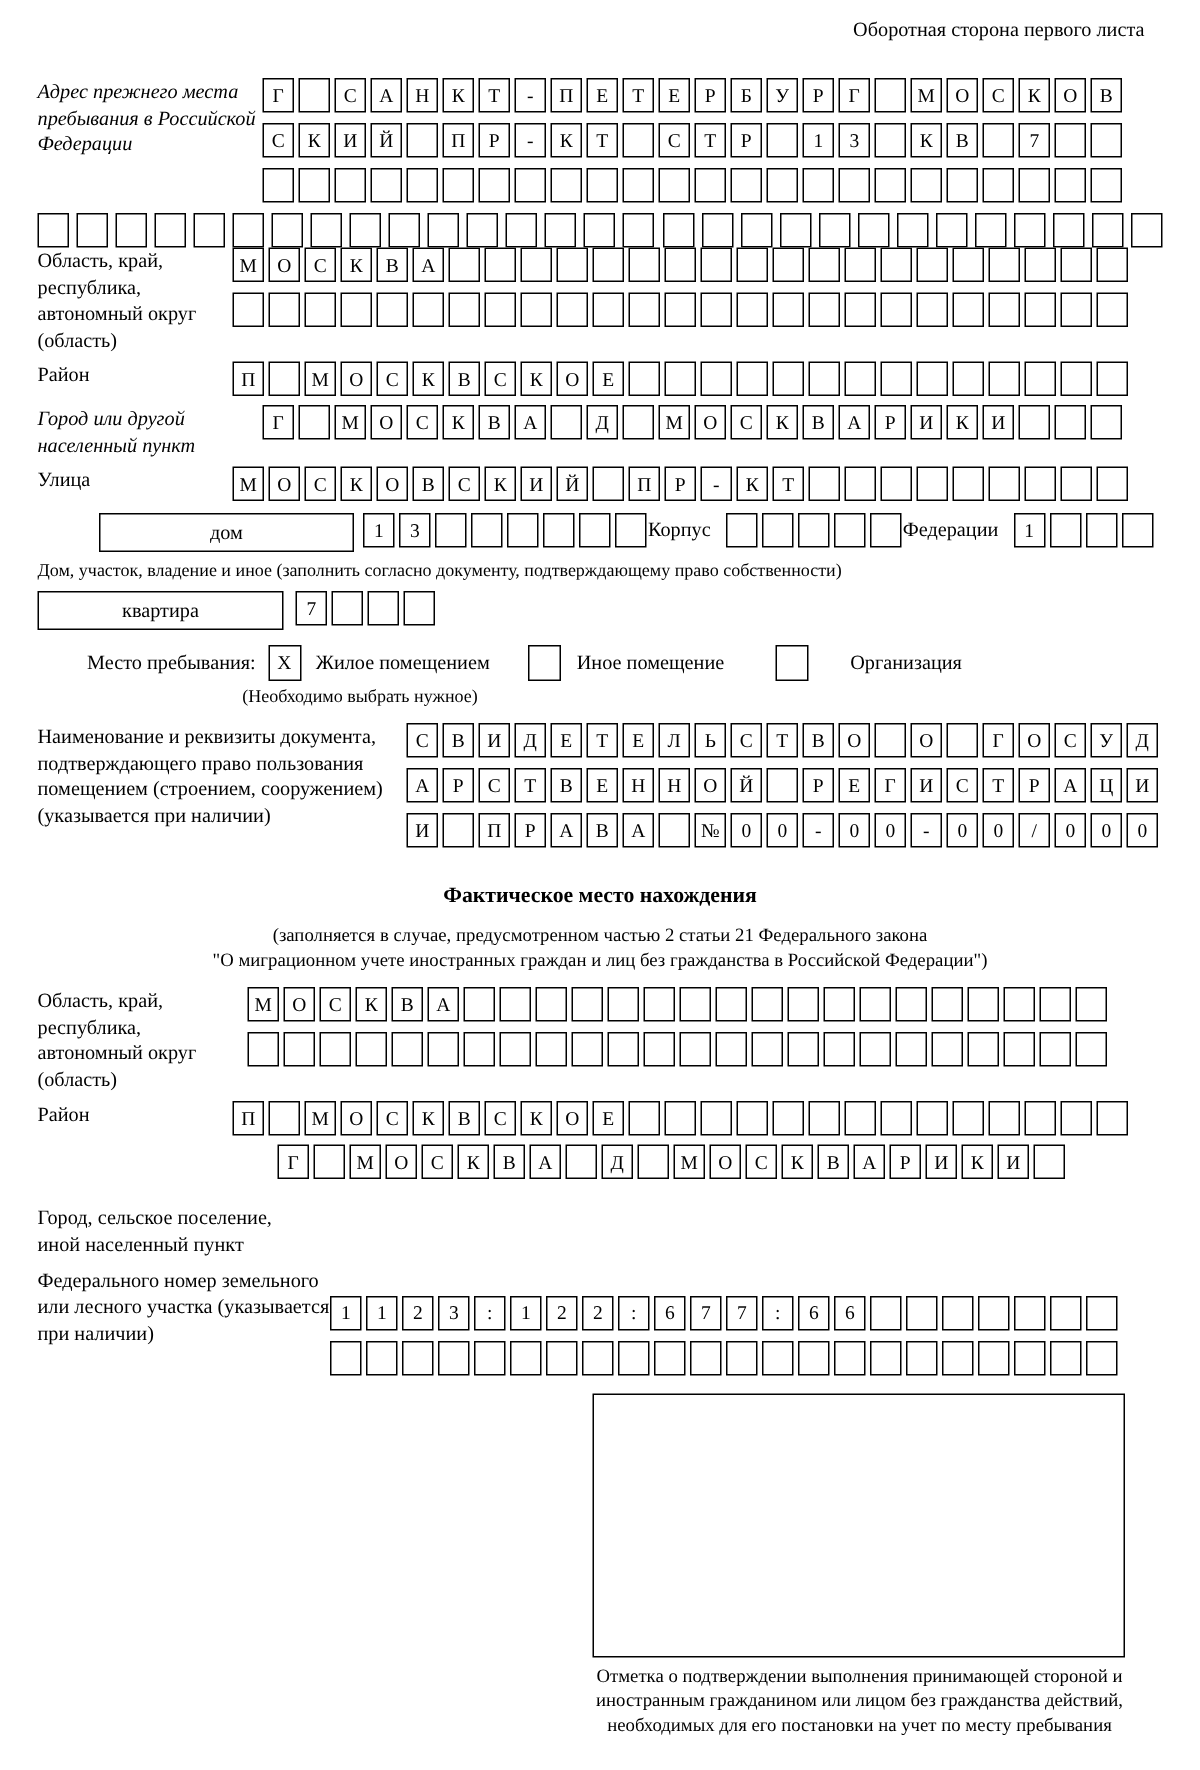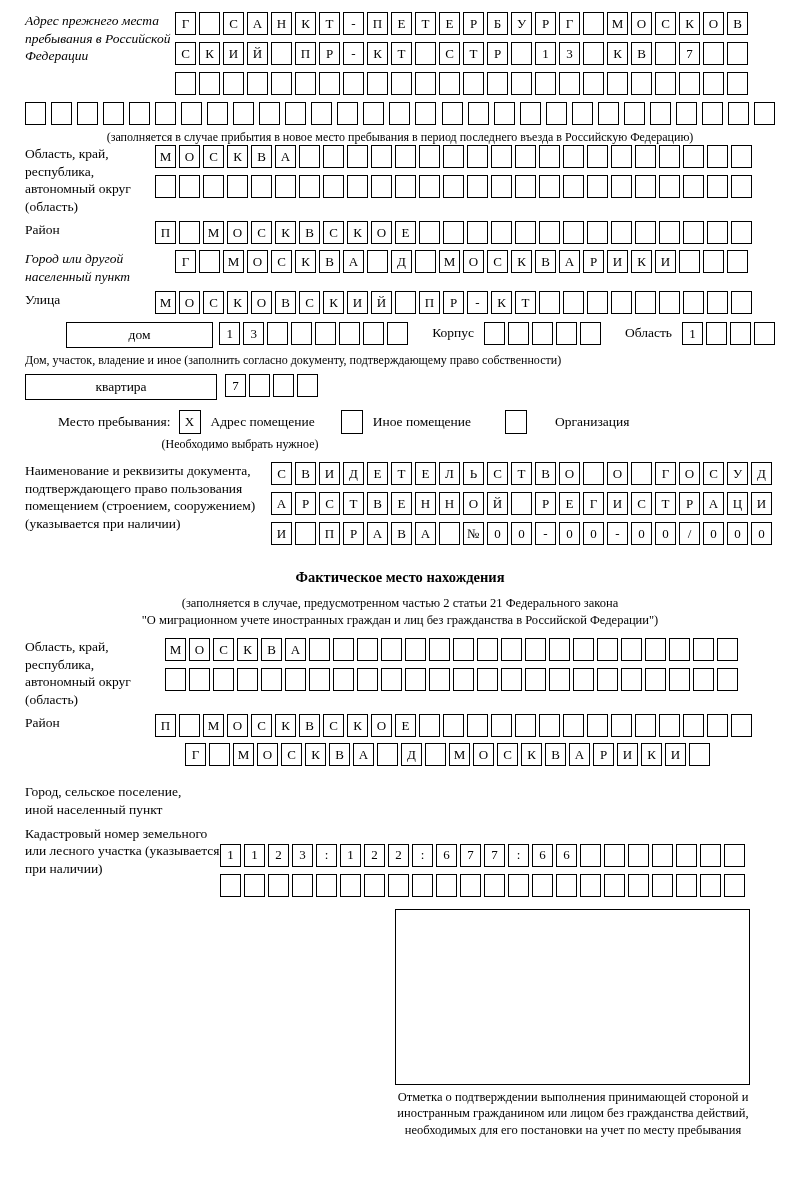--- a/index.html
+++ b/index.html
@@ -23,22 +23,22 @@
   .cells-full .cell { width:21px; }
 
   .caption { font-size:12px; margin-top:5px; }
   .center { text-align:center; }
   .sec-title { text-align:center; font-size:14.5px; font-weight:bold; margin:10px 0 10px 0; }
 
   .mt6 { margin-top:6px; } .mt8 { margin-top:8px;padding-left:41px; } .mt10 { margin-top:10px; } .mt14 { margin-top:24px; }
 
   .typebox { box-sizing:border-box; border:1.6px solid #000; height:26px; display:flex;
              align-items:center; justify-content:center; font-size:13.5px; background:#fff; }
-  .dom-box { width:170px; } .kv-box { width:192px; }
-  .inline-lbl { font-size:13.5px; margin:3px 10px 0 24px; }
+  .dom-box { width:170px; } .kv-box { width:164px; }
+  .inline-lbl { font-size:13.5px; margin:3px 10px 0 1px; }
 
   .mesto { display:flex; align-items:center; font-size:13.5px; margin-top:10px;margin-left:33px; }
   .cb { width:22px; height:24px; box-sizing:border-box; border:1.6px solid #000; display:flex;
         align-items:center; justify-content:center; font-size:13px; margin:0 10px 0 8px; }
   .mesto-note { font-size:12px; text-align:center; width:430px; margin-top:3px; }
 
   .doc-rows { margin-left:6px; }
 
   .fact-caption { font-size:12.5px; text-align:center; margin-top:2px; }
 
@@ -46,20 +46,21 @@
                margin-left:370px; margin-top:12px; background:#fff; }
   .stamp-caption { width:400px; margin-left:348px; text-align:center; font-size:12.5px;
                    line-height:1.35; margin-top:4px; }
   .kad-rows { margin-top:19px; }
 </style>
 </head>
 <body>
 
 <div class="page">
 
+  <div class="header-note">Оборотная сторона первого листа</div>
 
   <div class="frow">
     <div class="label w150">Адрес прежнего места пребывания в Российской Федерации</div>
     <div class="rows">
       <div class="cells">
           <div class="cell">Г</div>
           <div class="cell"></div>
           <div class="cell">С</div>
           <div class="cell">А</div>
           <div class="cell">Н</div>
@@ -161,21 +162,20 @@
       <div class="cell"></div>
       <div class="cell"></div>
       <div class="cell"></div>
       <div class="cell"></div>
       <div class="cell"></div>
       <div class="cell"></div>
       <div class="cell"></div>
       <div class="cell"></div>
       <div class="cell"></div>
     </div>
-  <div class="caption center">(заполняется в случае прибытия в новое место пребывания в период последнего въезда в Российскую Федерацию)</div>
 
 
   <div class="frow">
     <div class="label w130">Область, край, республика, автономный округ (область)</div>
     <div class="rows">
       <div class="cells">
           <div class="cell">М</div>
           <div class="cell">О</div>
           <div class="cell">С</div>
           <div class="cell">К</div>
@@ -336,21 +336,21 @@
         <div class="cell"></div>
       </div>
     <div class="inline-lbl">Корпус</div>
     <div class="cells">
         <div class="cell"></div>
         <div class="cell"></div>
         <div class="cell"></div>
         <div class="cell"></div>
         <div class="cell"></div>
       </div>
-    <div class="inline-lbl">Область</div>
+    <div class="inline-lbl">Федерации</div>
     <div class="cells">
         <div class="cell">1</div>
         <div class="cell"></div>
         <div class="cell"></div>
         <div class="cell"></div>
       </div>
   </div>
   <div class="caption">Дом, участок, владение и иное (заполнить согласно документу, подтверждающему право собственности)</div>
 
   <div class="frow mt6">
@@ -359,21 +359,21 @@
         <div class="cell">7</div>
         <div class="cell"></div>
         <div class="cell"></div>
         <div class="cell"></div>
       </div>
   </div>
 
   <div class="mesto">
     <span>Место пребывания:</span>
     <span class="cb">X</span>
-    <span>Адрес помещение</span>
+    <span>Жилое помещением</span>
     <span class="cb" style="margin-left:26px;"></span>
     <span>Иное помещение</span>
     <span class="cb" style="margin-left:34px;"></span>
     <span style="margin-left:18px;">Организация</span>
   </div>
   <div class="mesto-note">(Необходимо выбрать нужное)</div>
 
   <div class="frow mt10">
     <div class="label w240">Наименование и реквизиты документа, подтверждающего право пользования помещением (строением, сооружением) (указывается при наличии)</div>
     <div class="rows doc-rows">
@@ -564,21 +564,21 @@
         <div class="cell">А</div>
         <div class="cell">Р</div>
         <div class="cell">И</div>
         <div class="cell">К</div>
         <div class="cell">И</div>
         <div class="cell"></div>
       </div>
   </div>
 
   <div class="frow mt6">
-    <div class="label w195">Кадастровый номер земельного или лесного участка (указывается при наличии)</div>
+    <div class="label w195">Федерального номер земельного или лесного участка (указывается при наличии)</div>
     <div class="rows kad-rows">
       <div class="cells">
           <div class="cell">1</div>
           <div class="cell">1</div>
           <div class="cell">2</div>
           <div class="cell">3</div>
           <div class="cell">:</div>
           <div class="cell">1</div>
           <div class="cell">2</div>
           <div class="cell">2</div>

